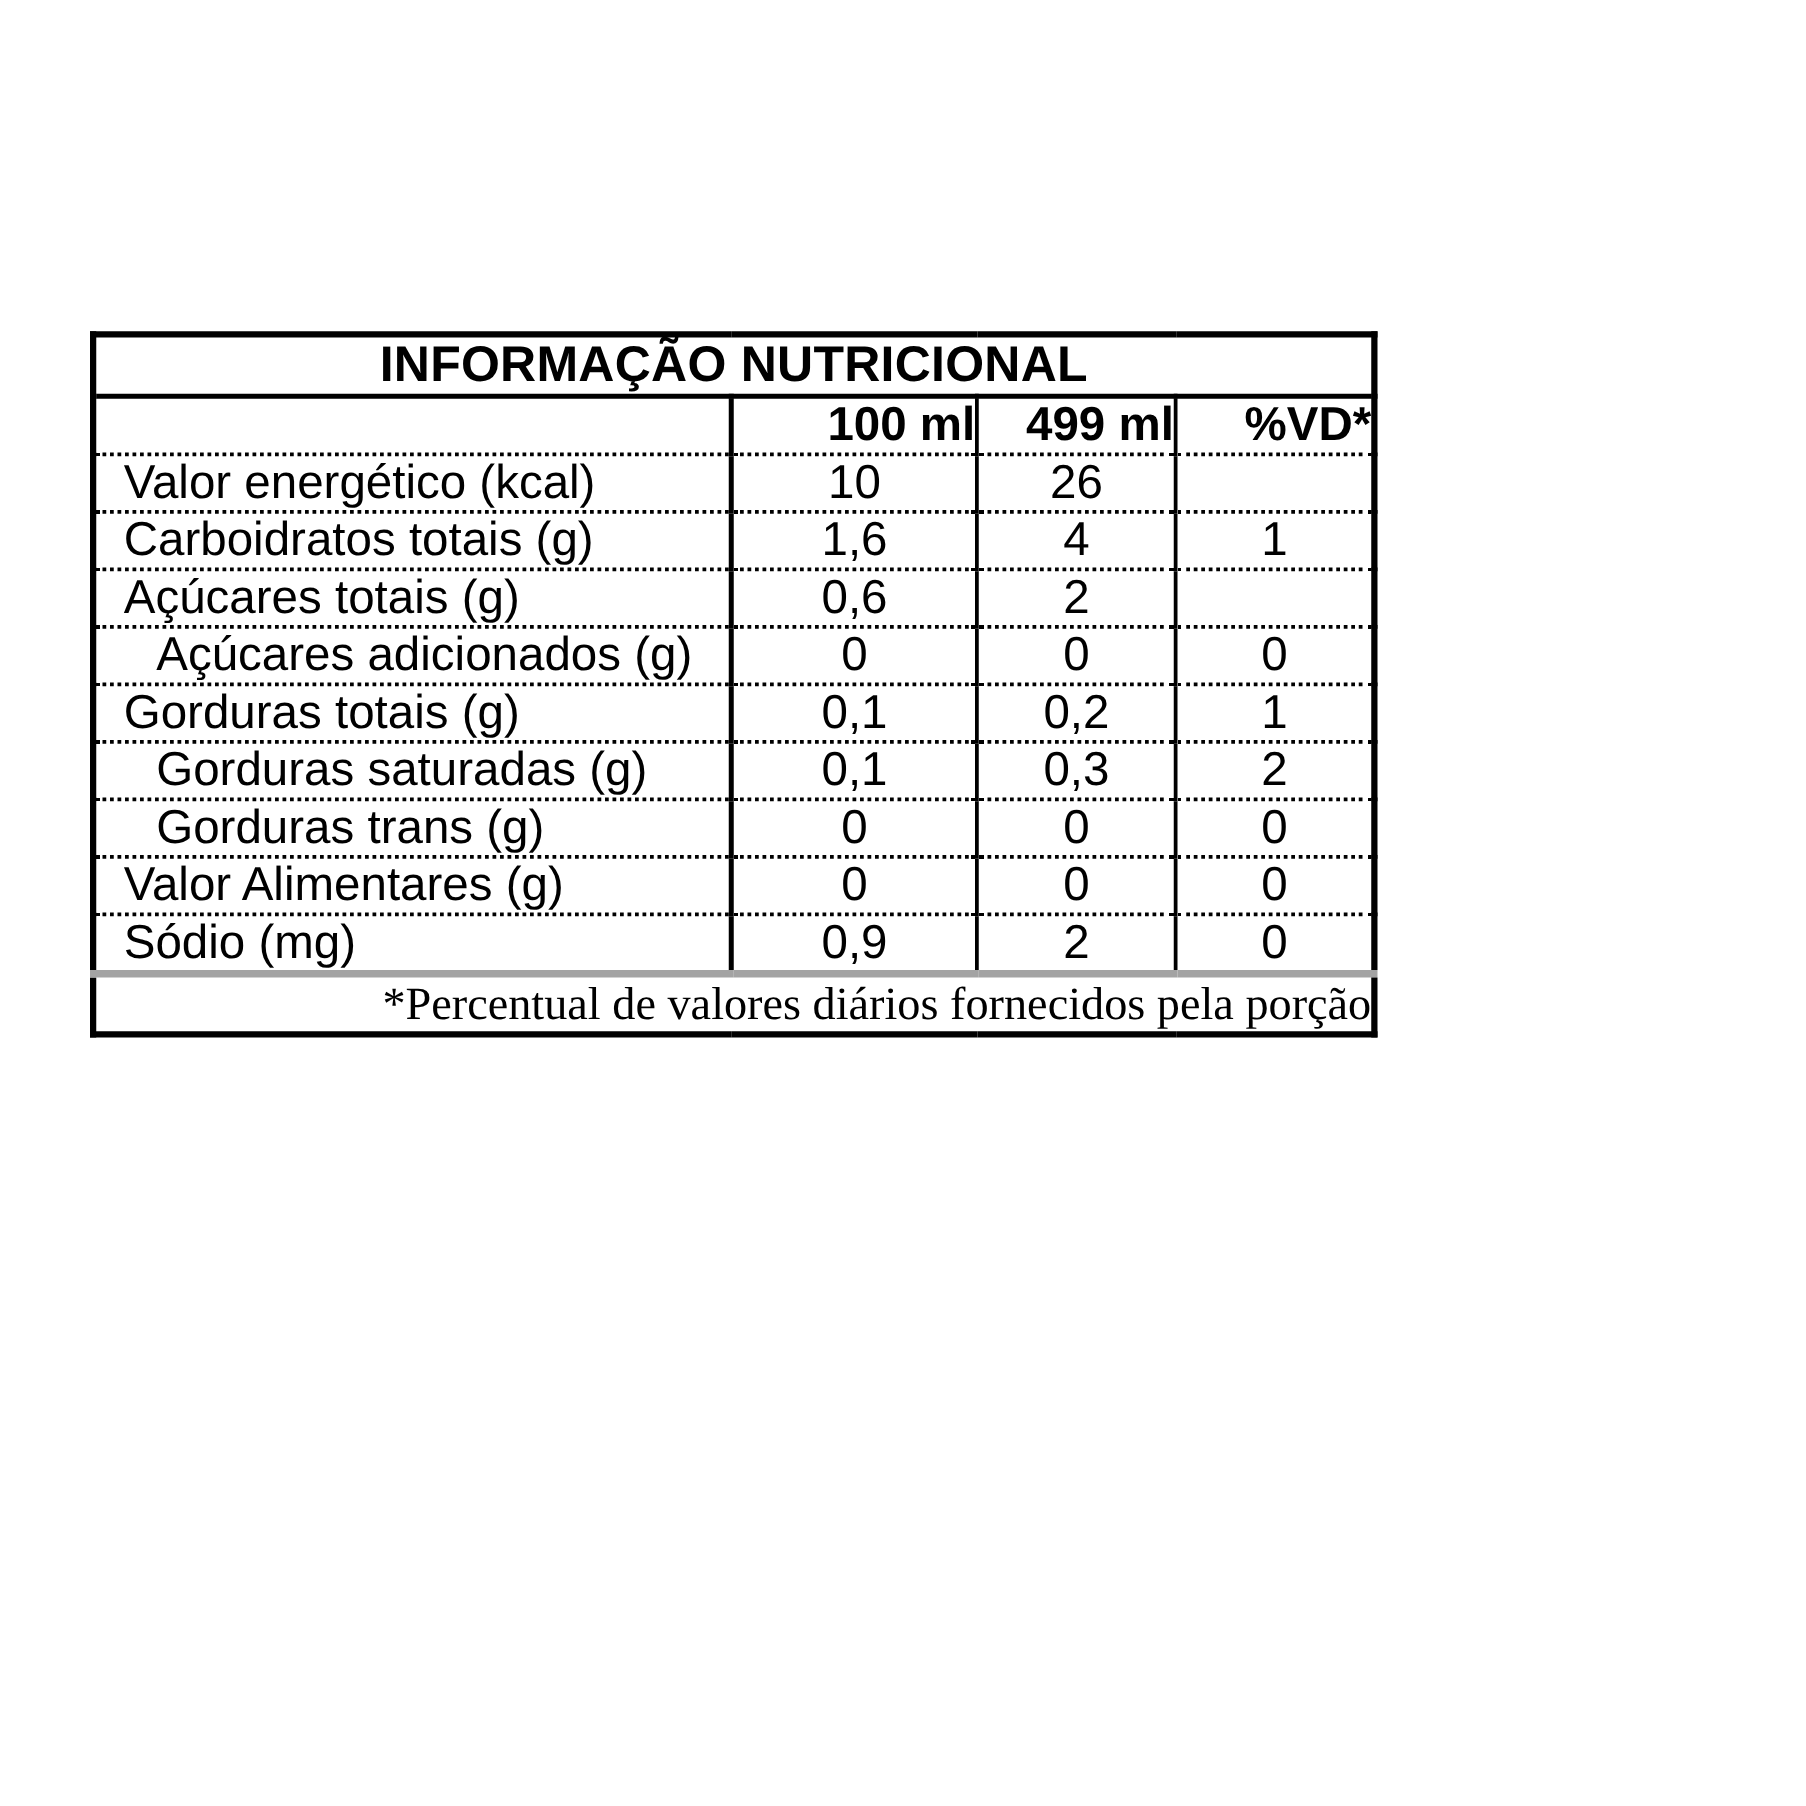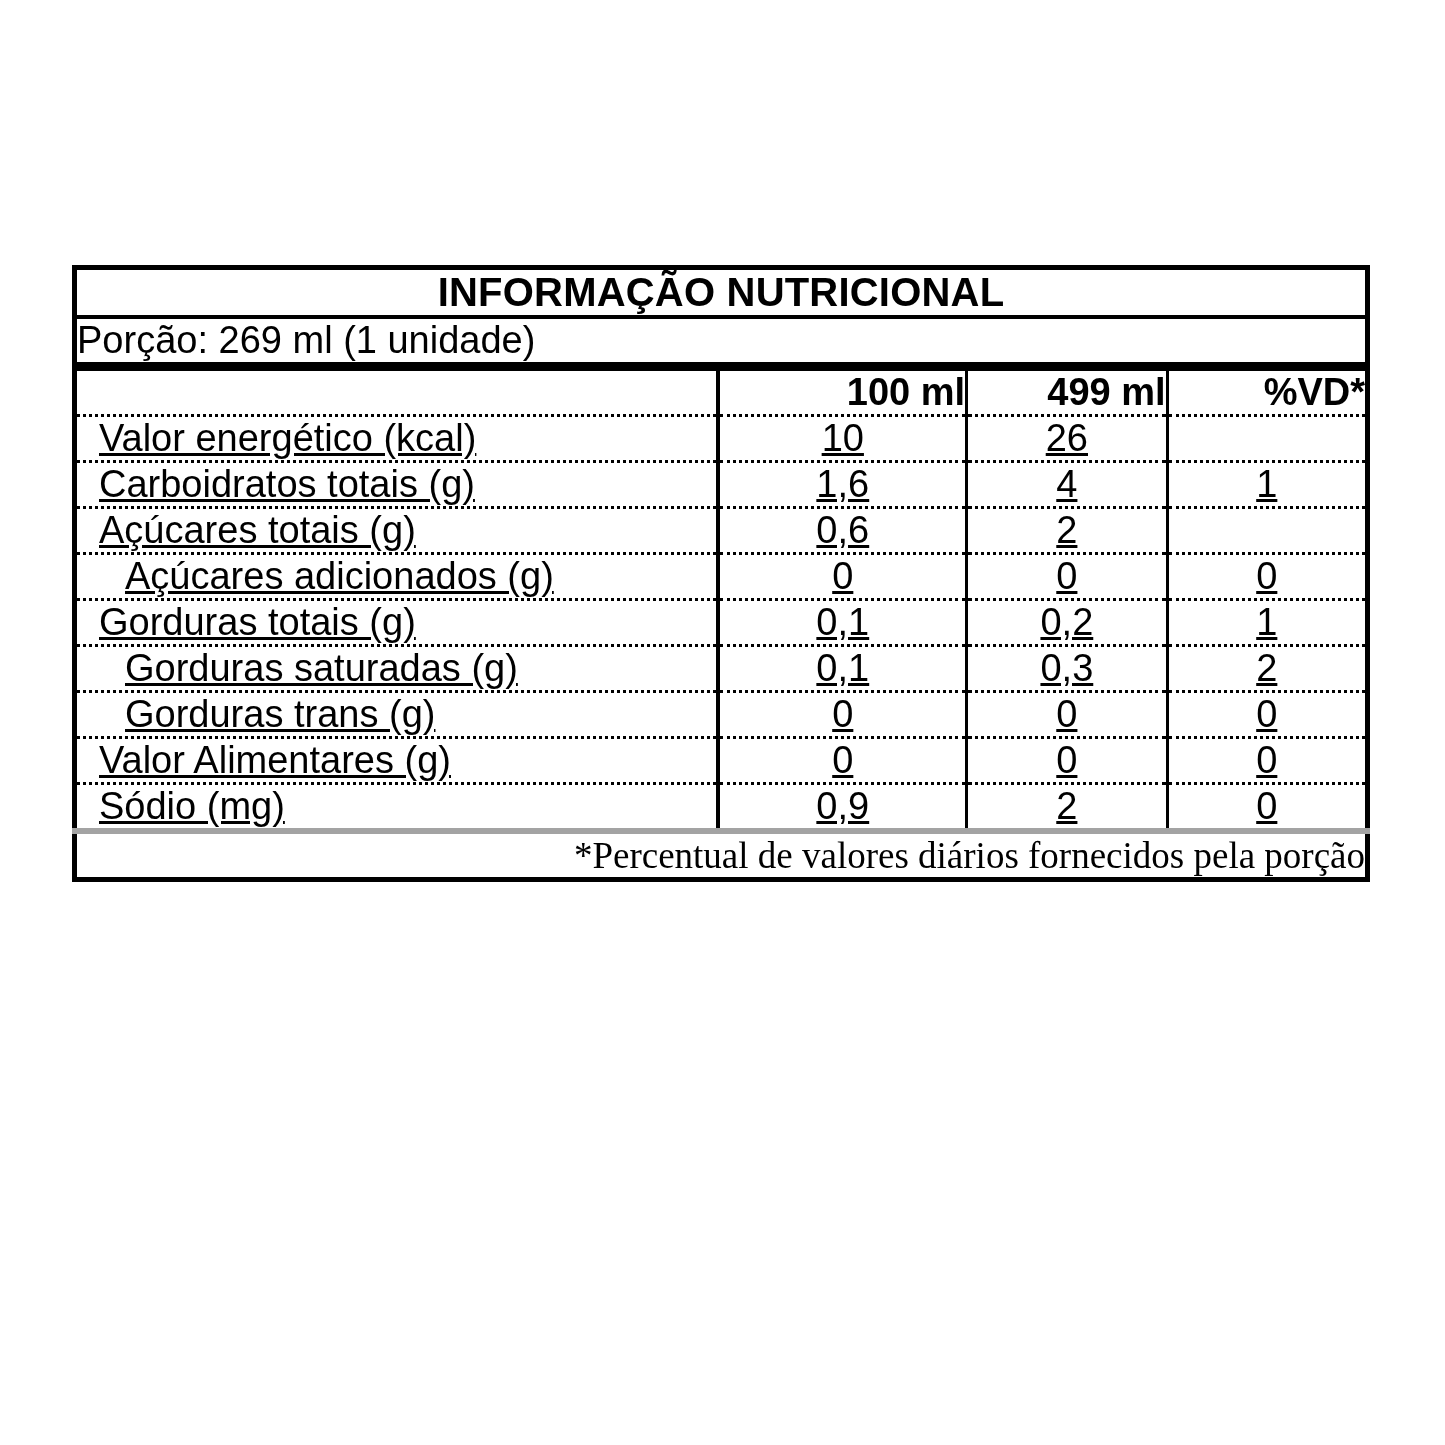--- a/index.html
+++ b/index.html
@@ -11,21 +11,21 @@
     width: 1445px;
     height: 1445px;
     font-family: "Liberation Sans", sans-serif;
     color: #000000;
     position: relative;
   }
   .label-wrap {
     position: absolute;
     left: 72px;
     top: 265px;
-    width: 1298px;
+    width: 1030px;
   }
   table.nutri {
     width: 100%;
     border-collapse: collapse;
     table-layout: fixed;
   }
   table.nutri td {
     padding: 0;
     vertical-align: middle;
   }
@@ -55,21 +55,20 @@
     border-bottom: 3px dotted #000;
   }
   .head-row td.label-cell {
     border-bottom: 3px dotted #000;
   }
   .data-row td {
     font-size: 38px;
     text-align: center;
     padding: 6px 0 7px 0;
     border-bottom: 3px dotted #000;
-    text-decoration: underline;
   }
   .data-row.last td {
     border-bottom: 6px solid #a3a3a3;
     margin-top: 12px;
   }
   .data-row td.label-cell,
   .head-row td.label-cell {
     text-align: left;
     padding-left: 22px;
   }
@@ -97,23 +96,20 @@
   <table class="nutri outer">
     <colgroup>
       <col class="col-label">
       <col class="col-100">
       <col class="col-por">
       <col class="col-vd">
     </colgroup>
     <tbody>
       <tr class="title-row">
         <td colspan="4">INFORMAÇÃO NUTRICIONAL</td>
-      </tr>
-      <tr class="portion-row">
-        <td colspan="4">Porção: 269 ml (1 unidade)</td>
       </tr>
       <tr class="head-row">
         <td class="label-cell"></td>
         <td class="vsep-left">100 ml</td>
         <td class="vsep-thin">499 ml</td>
         <td class="vsep-thin">%VD*</td>
       </tr>
 
       <tr class="data-row">
         <td class="label-cell">Valor energético (kcal)</td>

